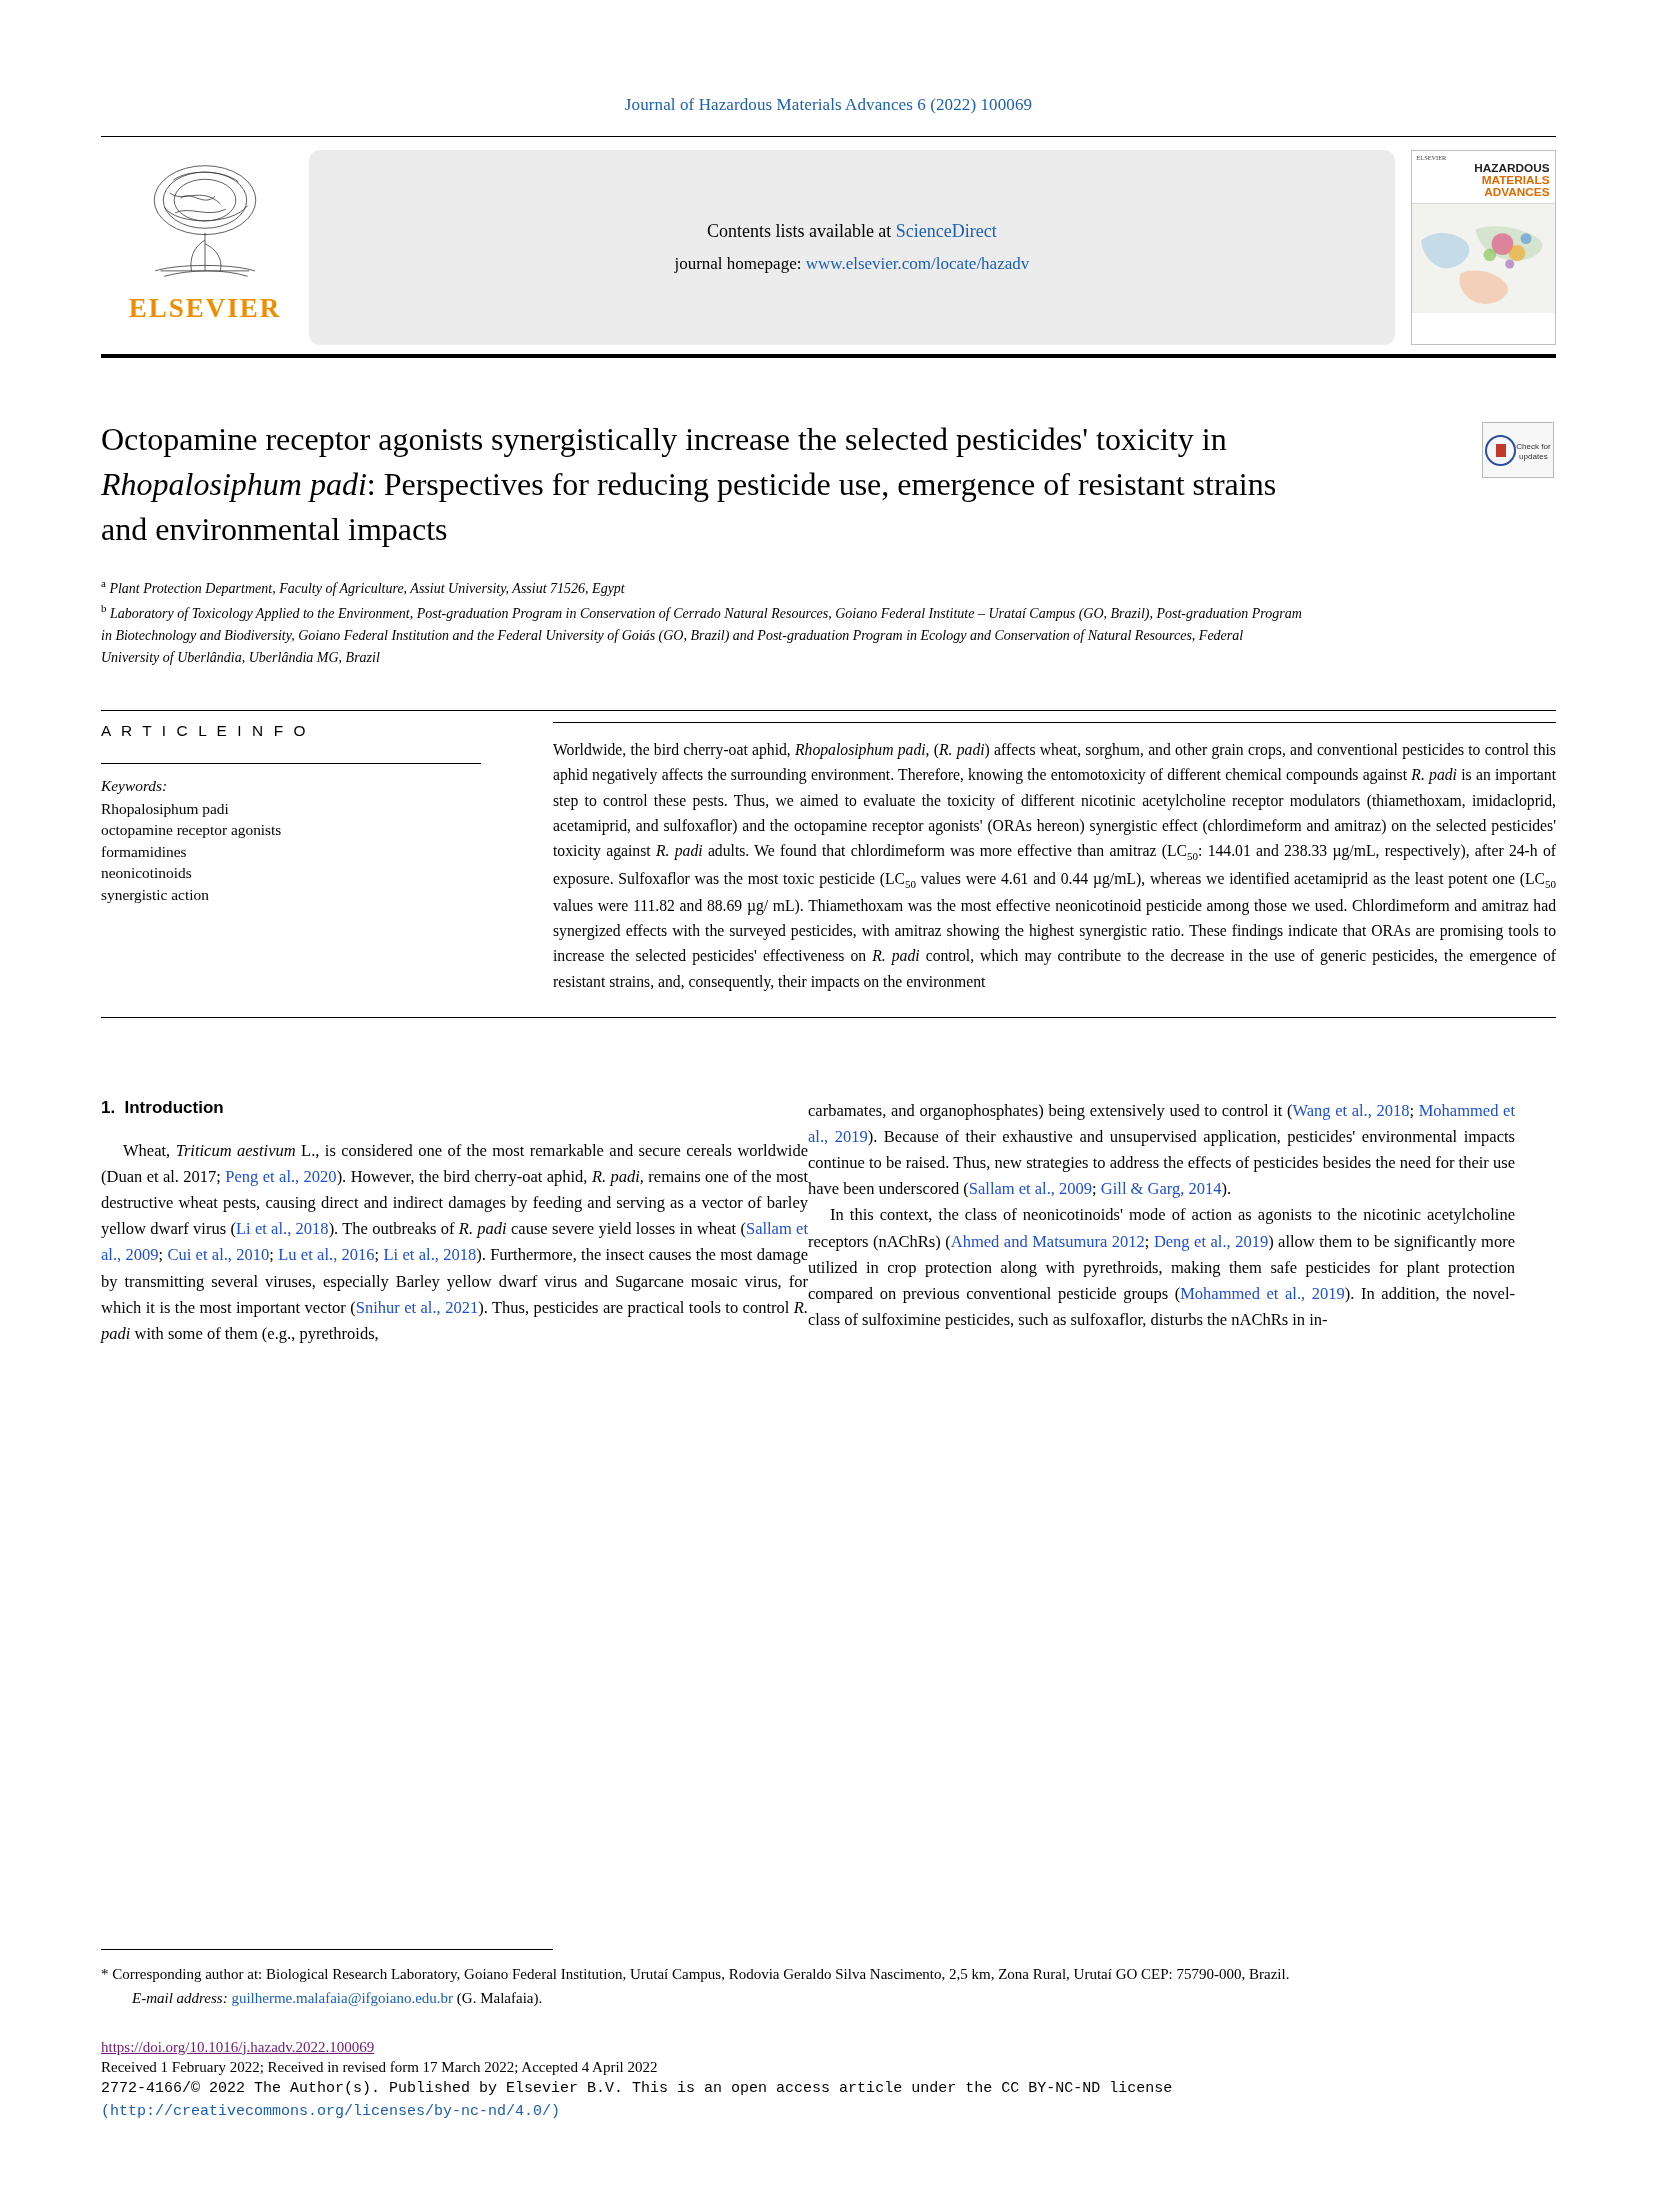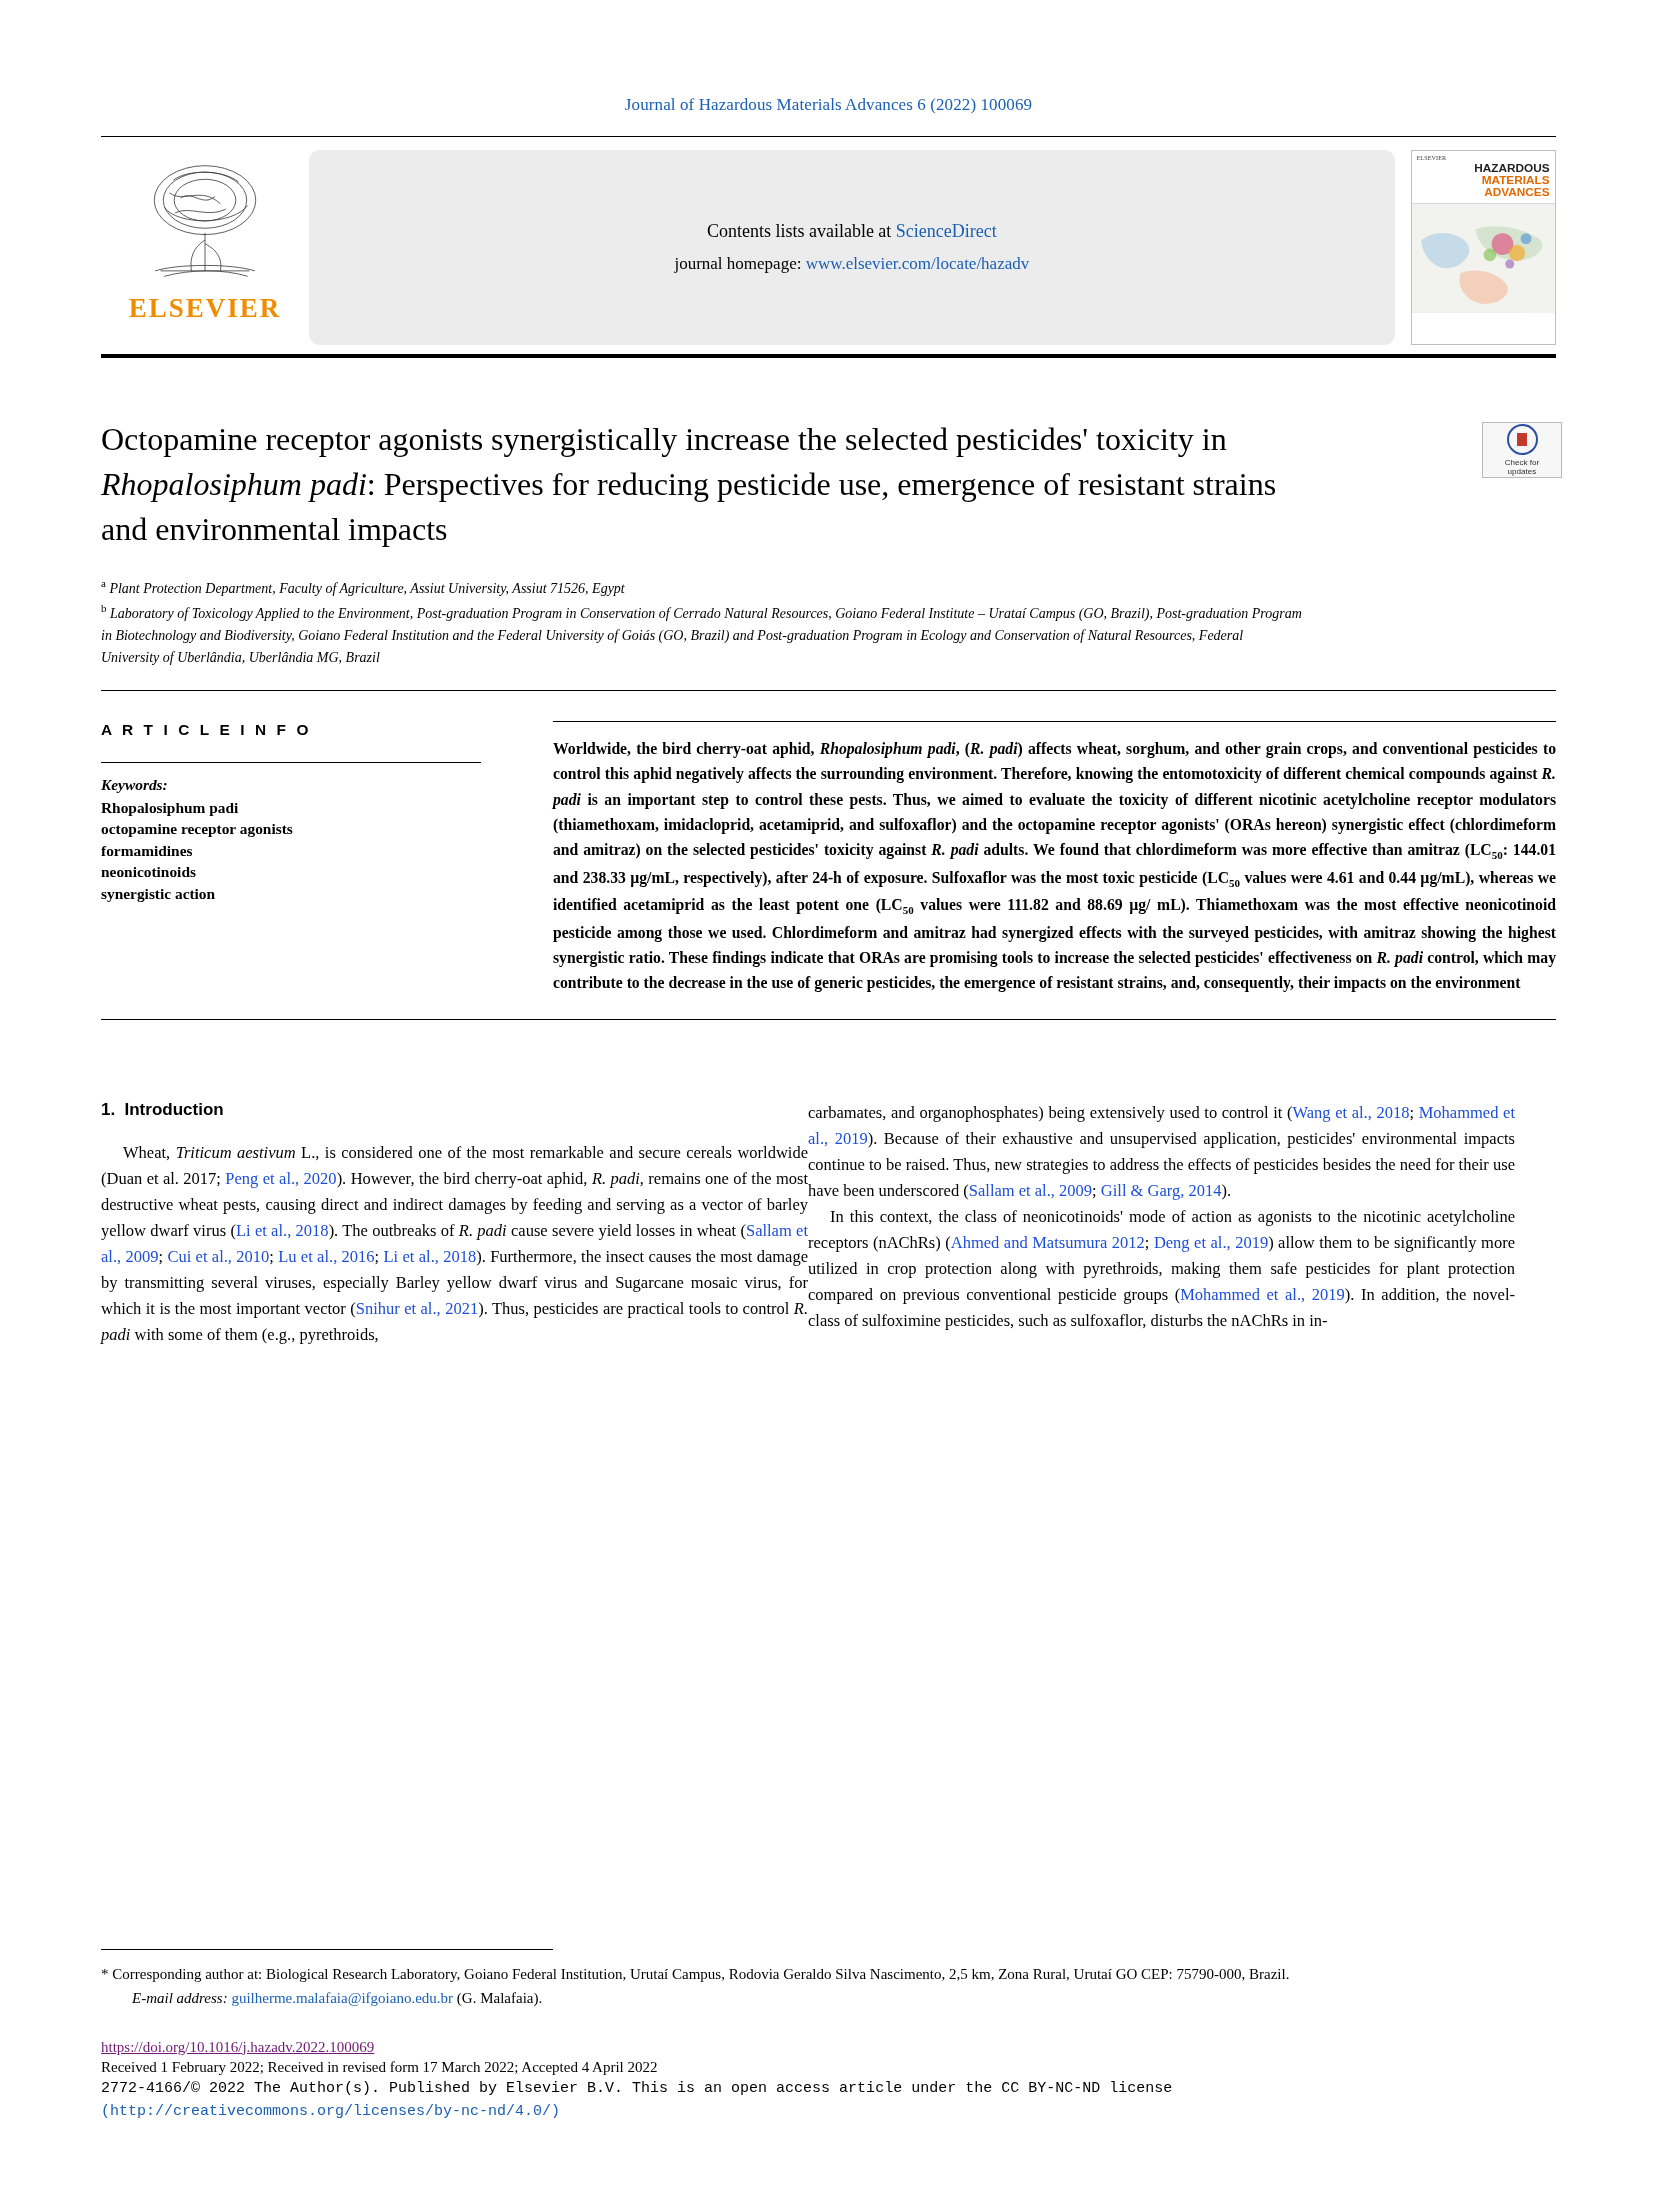--- a/index.html
+++ b/index.html
@@ -137,24 +137,24 @@
   }
   .paper-title i { font-style: italic; }
   .check-updates {
     position: absolute;
     right: 0px;
     top: 5.4px;
     width: 74px;
     text-align: center;
   }
   .cu-box {
-    width: 80px; height: 56px;
+    width: 72px; height: 56px;
     border: 0.9px solid #b9b9b9;
     background: #f7f7f7;
-    display: flex; flex-direction: column;
+    display: flex; flex-direction: row;
     align-items: center; justify-content: center;
     box-sizing: border-box;
   }
   .cu-circle {
     width: 27px; height: 27px; border-radius: 50%;
     border: 2.7px solid #2b4fa2; position: relative;
     display: flex; align-items: center; justify-content: center;
   }
   .cu-book {
     width: 10px; height: 12.7px; background: #c0392b;
@@ -178,25 +178,24 @@
     margin-top: 23.5px;
     font-size: 14px;
     line-height: 1.60;
     font-style: italic;
     width: 1203px;
   }
   .affiliations sup { font-style: normal; font-size: 11px; vertical-align: super; }
 
   
   .info-abstract {
-    margin-top: 20px;
+    margin-top: 40px;
     border-top: 0.9px solid #000;
-    padding-top: 30px;
+    padding-top: 11px;
     display: flex;
-    font-weight: bold;
   }
   .art-info { width: 452px; padding-right: 36px; box-sizing: border-box; }
   .sec-head {
     font-family: "Liberation Sans", sans-serif;
     font-size: 15.4px;
     letter-spacing: 3.1px;
     margin-bottom: 23.5px;
   }
   .kw-rule { border-top: 0.9px solid #000; width: 380px; margin-bottom: 12.7px; }
   .kw-title { font-size: 15.4px; font-style: italic; margin-bottom: 2.7px; }

